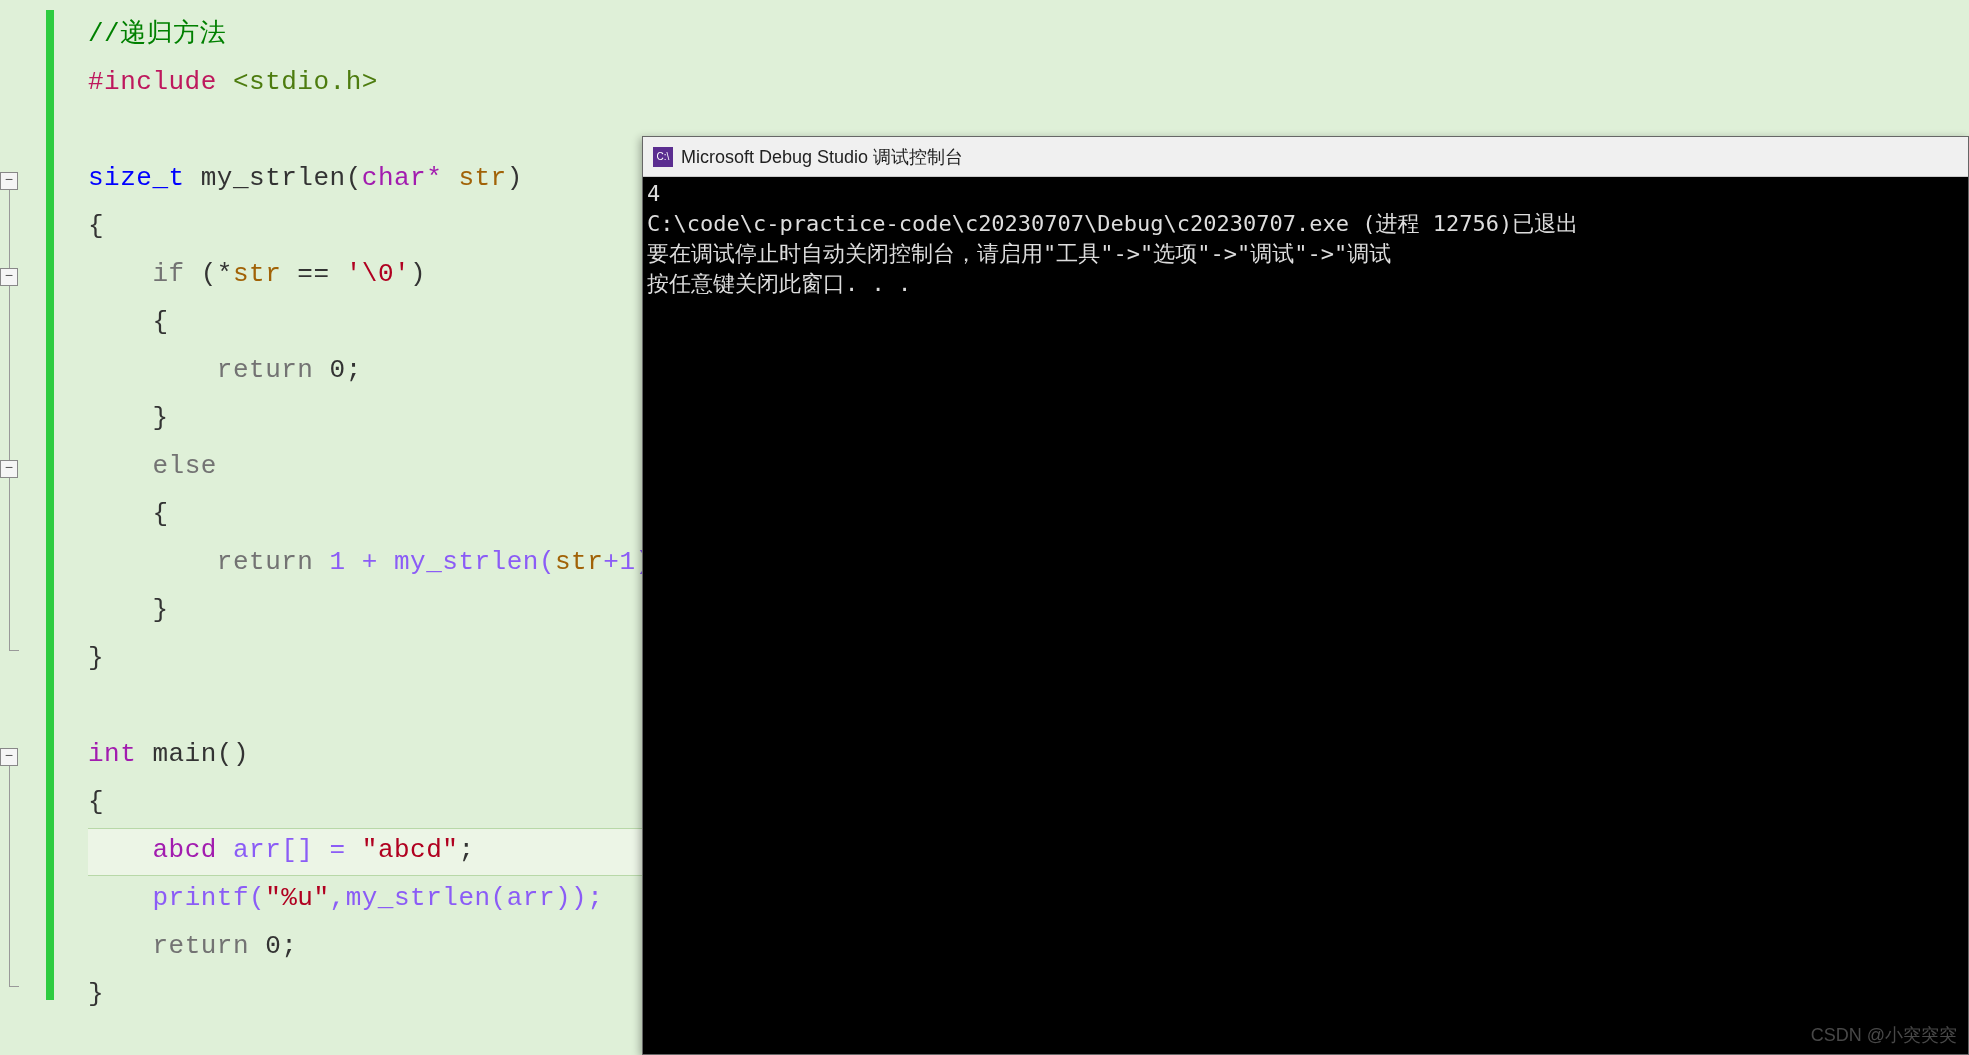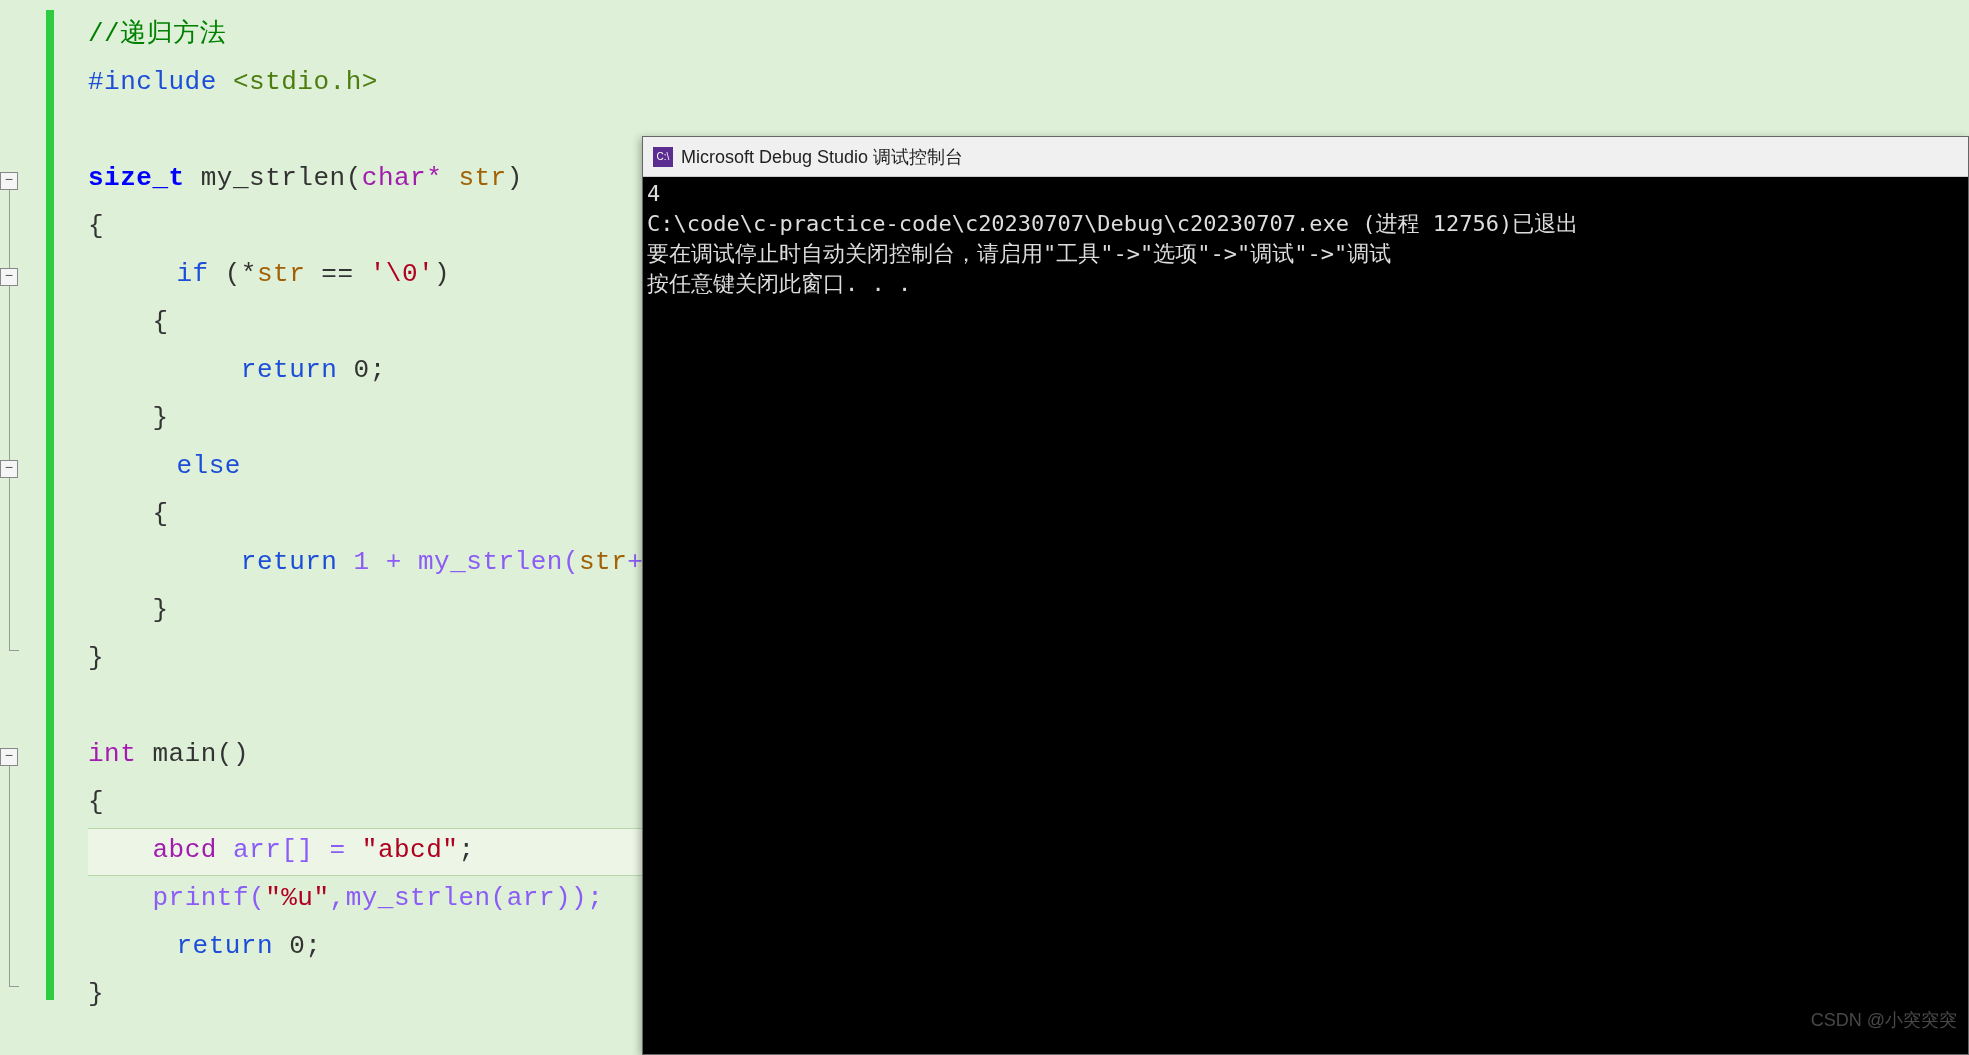--- a/index.html
+++ b/index.html
@@ -58,29 +58,29 @@
   .code {
     position: absolute;
     left: 88px;
     top: 10px;
     white-space: pre;
     line-height: 48px;
     letter-spacing: 0.5px;
     color: #333;
   }
   .code .comment { color: #008000; }
-  .code .preproc { color: #1d4ed8; margin-top: 44px; }
+  .code .preproc { color: #be185d; margin-top: 44px; }
   .code .include-file { color: #4d7c0f; font-family: Liberation Mono, monospace; }
   .code .keyword { color: #a21caf; }
-  .code .type { color: #0000ff; font-weight: bold; }
+  .code .type { color: #0000ff; }
   .code .ident { color: #8b5cf6; }
   .code .param { color: #a16207; }
   .code .string { color: #b00020; }
   .code .number { color: #333; }
-  .code .purple { color: #1d4ed8; margin-left: 24px; }
+  .code .purple { color: #737373; }
   .code .punct { color: #333; }
   .code .func { color: #333; }
   .highlight-line {
     position: absolute;
     left: 88px;
     width: 555px;
     height: 48px;
     background: #ecf5e6;
     border-top: 1px solid #b8d8a8;
     border-bottom: 1px solid #b8d8a8;
@@ -121,21 +121,21 @@
     padding: 2px 4px;
     color: #ddd;
     font-family: "NSimSun", "SimSun", "Consolas", monospace;
     font-size: 22px;
     line-height: 30px;
     white-space: pre;
   }
   .watermark {
     position: absolute;
     right: 12px;
-    bottom: 23px;
+    bottom: 8px;
     font-family: "Microsoft YaHei", sans-serif;
     font-size: 18px;
     color: rgba(120,120,120,0.6);
   }
   .top-strip {
     position: absolute;
     left: 0;
     top: 0;
     width: 1969px;
     height: 4px;

